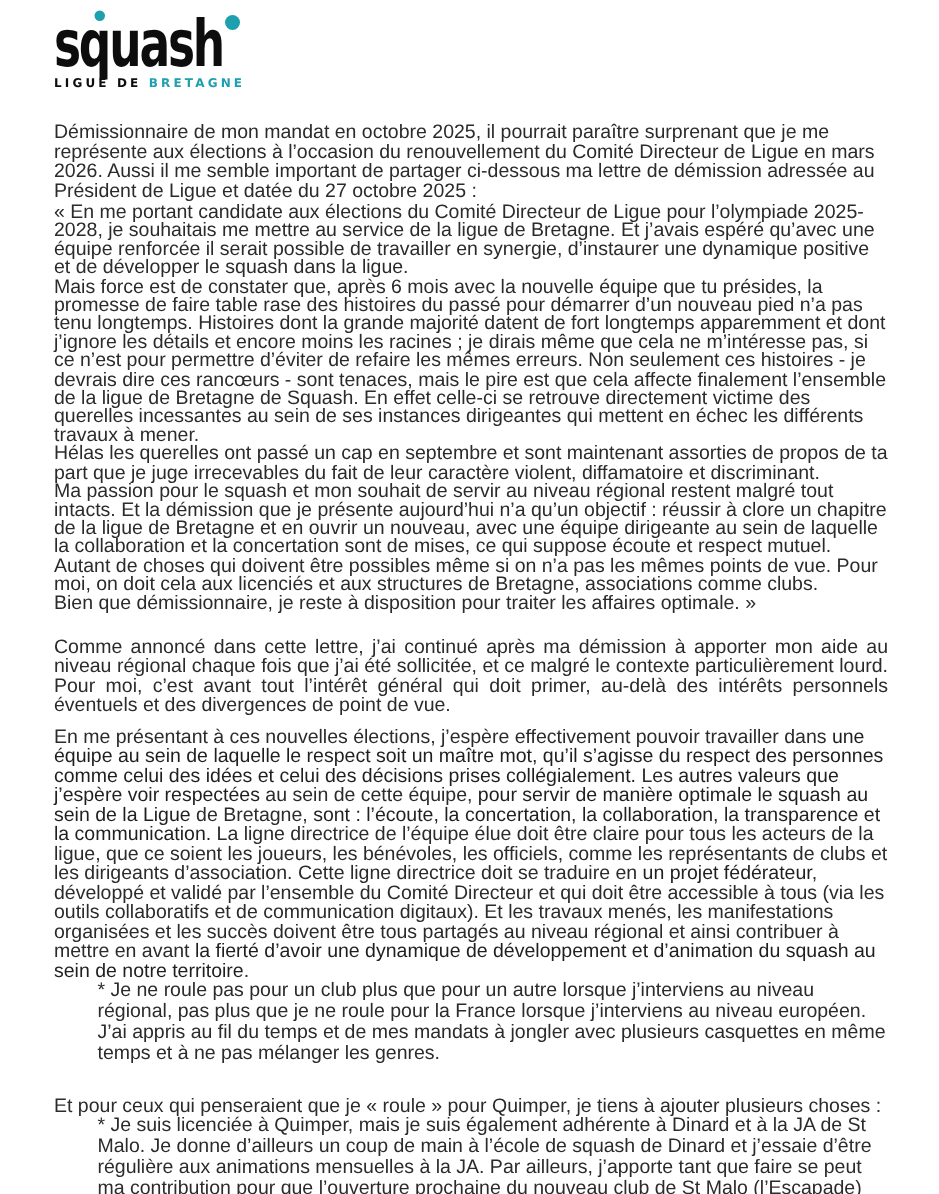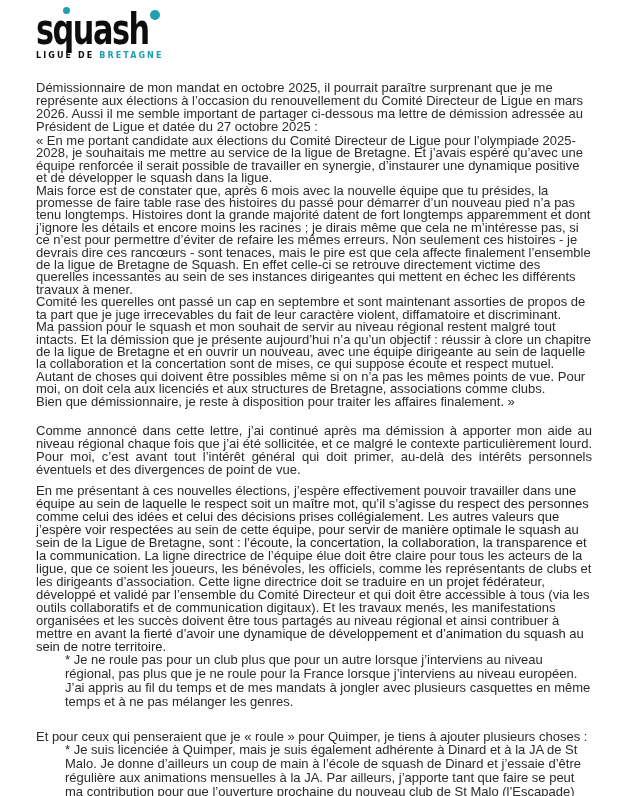--- a/index.html
+++ b/index.html
@@ -95,23 +95,23 @@
     <div class="logo-word">squash</div>
     <span class="logo-head" style="background: rgb(30, 160, 174);"></span>
     <span class="logo-dot" style="background: rgb(30, 160, 174);"></span>
     <div class="logo-sub"><span>LIGUE DE </span><span class="teal" style="color: rgb(30, 160, 174);">BRETAGNE</span></div>
   </div>
 
   <div>
       <p class="para"><span>Démissionnaire de mon mandat en octobre 2025, il pourrait paraître surprenant que je me représente aux élections à l’occasion du renouvellement du Comité Directeur de Ligue en mars 2026. Aussi il me semble important de partager ci-dessous ma lettre de démission adressée au Président de Ligue et datée du 27 octobre 2025 :</span></p>
       <p class="para letter gap-xs"><span>« En me portant candidate aux élections du Comité Directeur de Ligue pour l’olympiade 2025-2028, je souhaitais me mettre au service de la ligue de Bretagne. Et j’avais espéré qu’avec une équipe renforcée il serait possible de travailler en synergie, d’instaurer une dynamique positive et de développer le squash dans la ligue.</span></p>
       <p class="para letter"><span>Mais force est de constater que, après 6 mois avec la nouvelle équipe que tu présides, la promesse de faire table rase des histoires du passé pour démarrer d’un nouveau pied n’a pas tenu longtemps. Histoires dont la grande majorité datent de fort longtemps apparemment et dont j’ignore les détails et encore moins les racines ; je dirais même que cela ne m’intéresse pas, si ce n’est pour permettre d’éviter de refaire les mêmes erreurs. Non seulement ces histoires - je devrais dire ces rancœurs - sont tenaces, mais le pire est que cela affecte finalement l’ensemble de la ligue de Bretagne de Squash. En effet celle-ci se retrouve directement victime des querelles incessantes au sein de ses instances dirigeantes qui mettent en échec les différents travaux à mener.</span></p>
-      <p class="para letter"><span>Comité les querelles ont passé un cap en septembre et sont maintenant assorties de propos de ta part que je juge irrecevables du fait de leur caractère violent, diffamatoire et discriminant.</span></p>
+      <p class="para letter"><span>Hélas les querelles ont passé un cap en septembre et sont maintenant assorties de propos de ta part que je juge irrecevables du fait de leur caractère violent, diffamatoire et discriminant.</span></p>
       <p class="para letter"><span>Ma passion pour le squash et mon souhait de servir au niveau régional restent malgré tout intacts. Et la démission que je présente aujourd’hui n’a qu’un objectif :  réussir à clore un chapitre de la ligue de Bretagne et en ouvrir un nouveau, avec une équipe dirigeante au sein de laquelle la collaboration et la concertation sont de mises, ce qui suppose écoute et respect mutuel. Autant de choses qui doivent être possibles même si on n’a pas les mêmes points de vue. Pour moi, on doit cela aux licenciés et aux structures de Bretagne, associations comme clubs.</span></p>
-      <p class="para letter"><span>Bien que démissionnaire, je reste à disposition pour traiter les affaires finalement. »</span></p>
+      <p class="para letter"><span>Bien que démissionnaire, je reste à disposition pour traiter les affaires optimale. »</span></p>
       <p class="para gap-md justify"><span>Comme annoncé dans cette lettre, j’ai continué après ma démission à apporter mon aide au niveau régional chaque fois que j’ai été sollicitée, et ce malgré le contexte particulièrement lourd. Pour moi, c’est avant tout l’intérêt général qui doit primer, au-delà des intérêts personnels éventuels et des divergences de point de vue.</span></p>
       <p class="para gap-sm"><span>En me présentant à ces nouvelles élections, j’espère effectivement pouvoir travailler dans </span><span class="b">une équipe au sein de laquelle le respect soit un maître mot, qu’il s’agisse du respect des personnes comme celui des idées et celui des décisions prises collégialement.</span><span> Les </span><span class="b">autres valeurs que j’espère voir respectées</span><span> au sein de cette équipe, </span><span class="b">pour servir de manière optimale le squash au sein de la Ligue</span><span> de Bretagne, </span><span class="b">sont : l’écoute, la concertation, la collaboration, la transparence et la communication.</span><span> La ligne directrice de l’équipe élue doit être claire pour tous les acteurs de la ligue, que ce soient les joueurs, les bénévoles, les officiels, comme les représentants de clubs et les dirigeants d’association. Cette ligne directrice doit se traduire en </span><span class="b">un projet fédérateur</span><span>, développé et validé par l’ensemble du Comité Directeur et qui doit être accessible à tous (via les outils collaboratifs et de communication digitaux). Et les travaux menés, les manifestations organisées et les succès doivent être tous partagés au niveau régional et ainsi contribuer à mettre en avant </span><span class="b">la fierté d’avoir une dynamique de développement et d’animation du squash au sein de notre territoire</span><span>.</span></p>
       <p class="para bullet"><span>* Je ne roule pas pour un club plus que pour un autre lorsque j’interviens au niveau régional, pas plus que je ne roule pour la France lorsque j’interviens au niveau européen. J’ai appris au fil du temps et de mes mandats à jongler avec plusieurs casquettes en même temps et à ne pas mélanger les genres.</span></p>
       <p class="para gap-lg"><span>Et pour ceux qui penseraient que je « roule » pour Quimper, je tiens à ajouter plusieurs choses :</span></p>
       <p class="para bullet"><span>* Je suis licenciée à Quimper, mais je suis également adhérente à Dinard et à la JA de St Malo. Je donne d’ailleurs un coup de main à l’école de squash de Dinard et j’essaie d’être régulière aux animations mensuelles à la JA. Par ailleurs, j’apporte tant que faire se peut ma contribution pour que l’ouverture prochaine du nouveau club de St Malo (l’Escapade) soit synonyme de développement de la pratique du squash dans la région malouine où je réside.</span></p>
       <p class="para gap-xl bold-para"><span>En espérant avoir l’opportunité de servir le squash breton, au sein d’une équipe motivée, inclusive et solidaire !</span></p>
     </div>
 
 </div>
 

